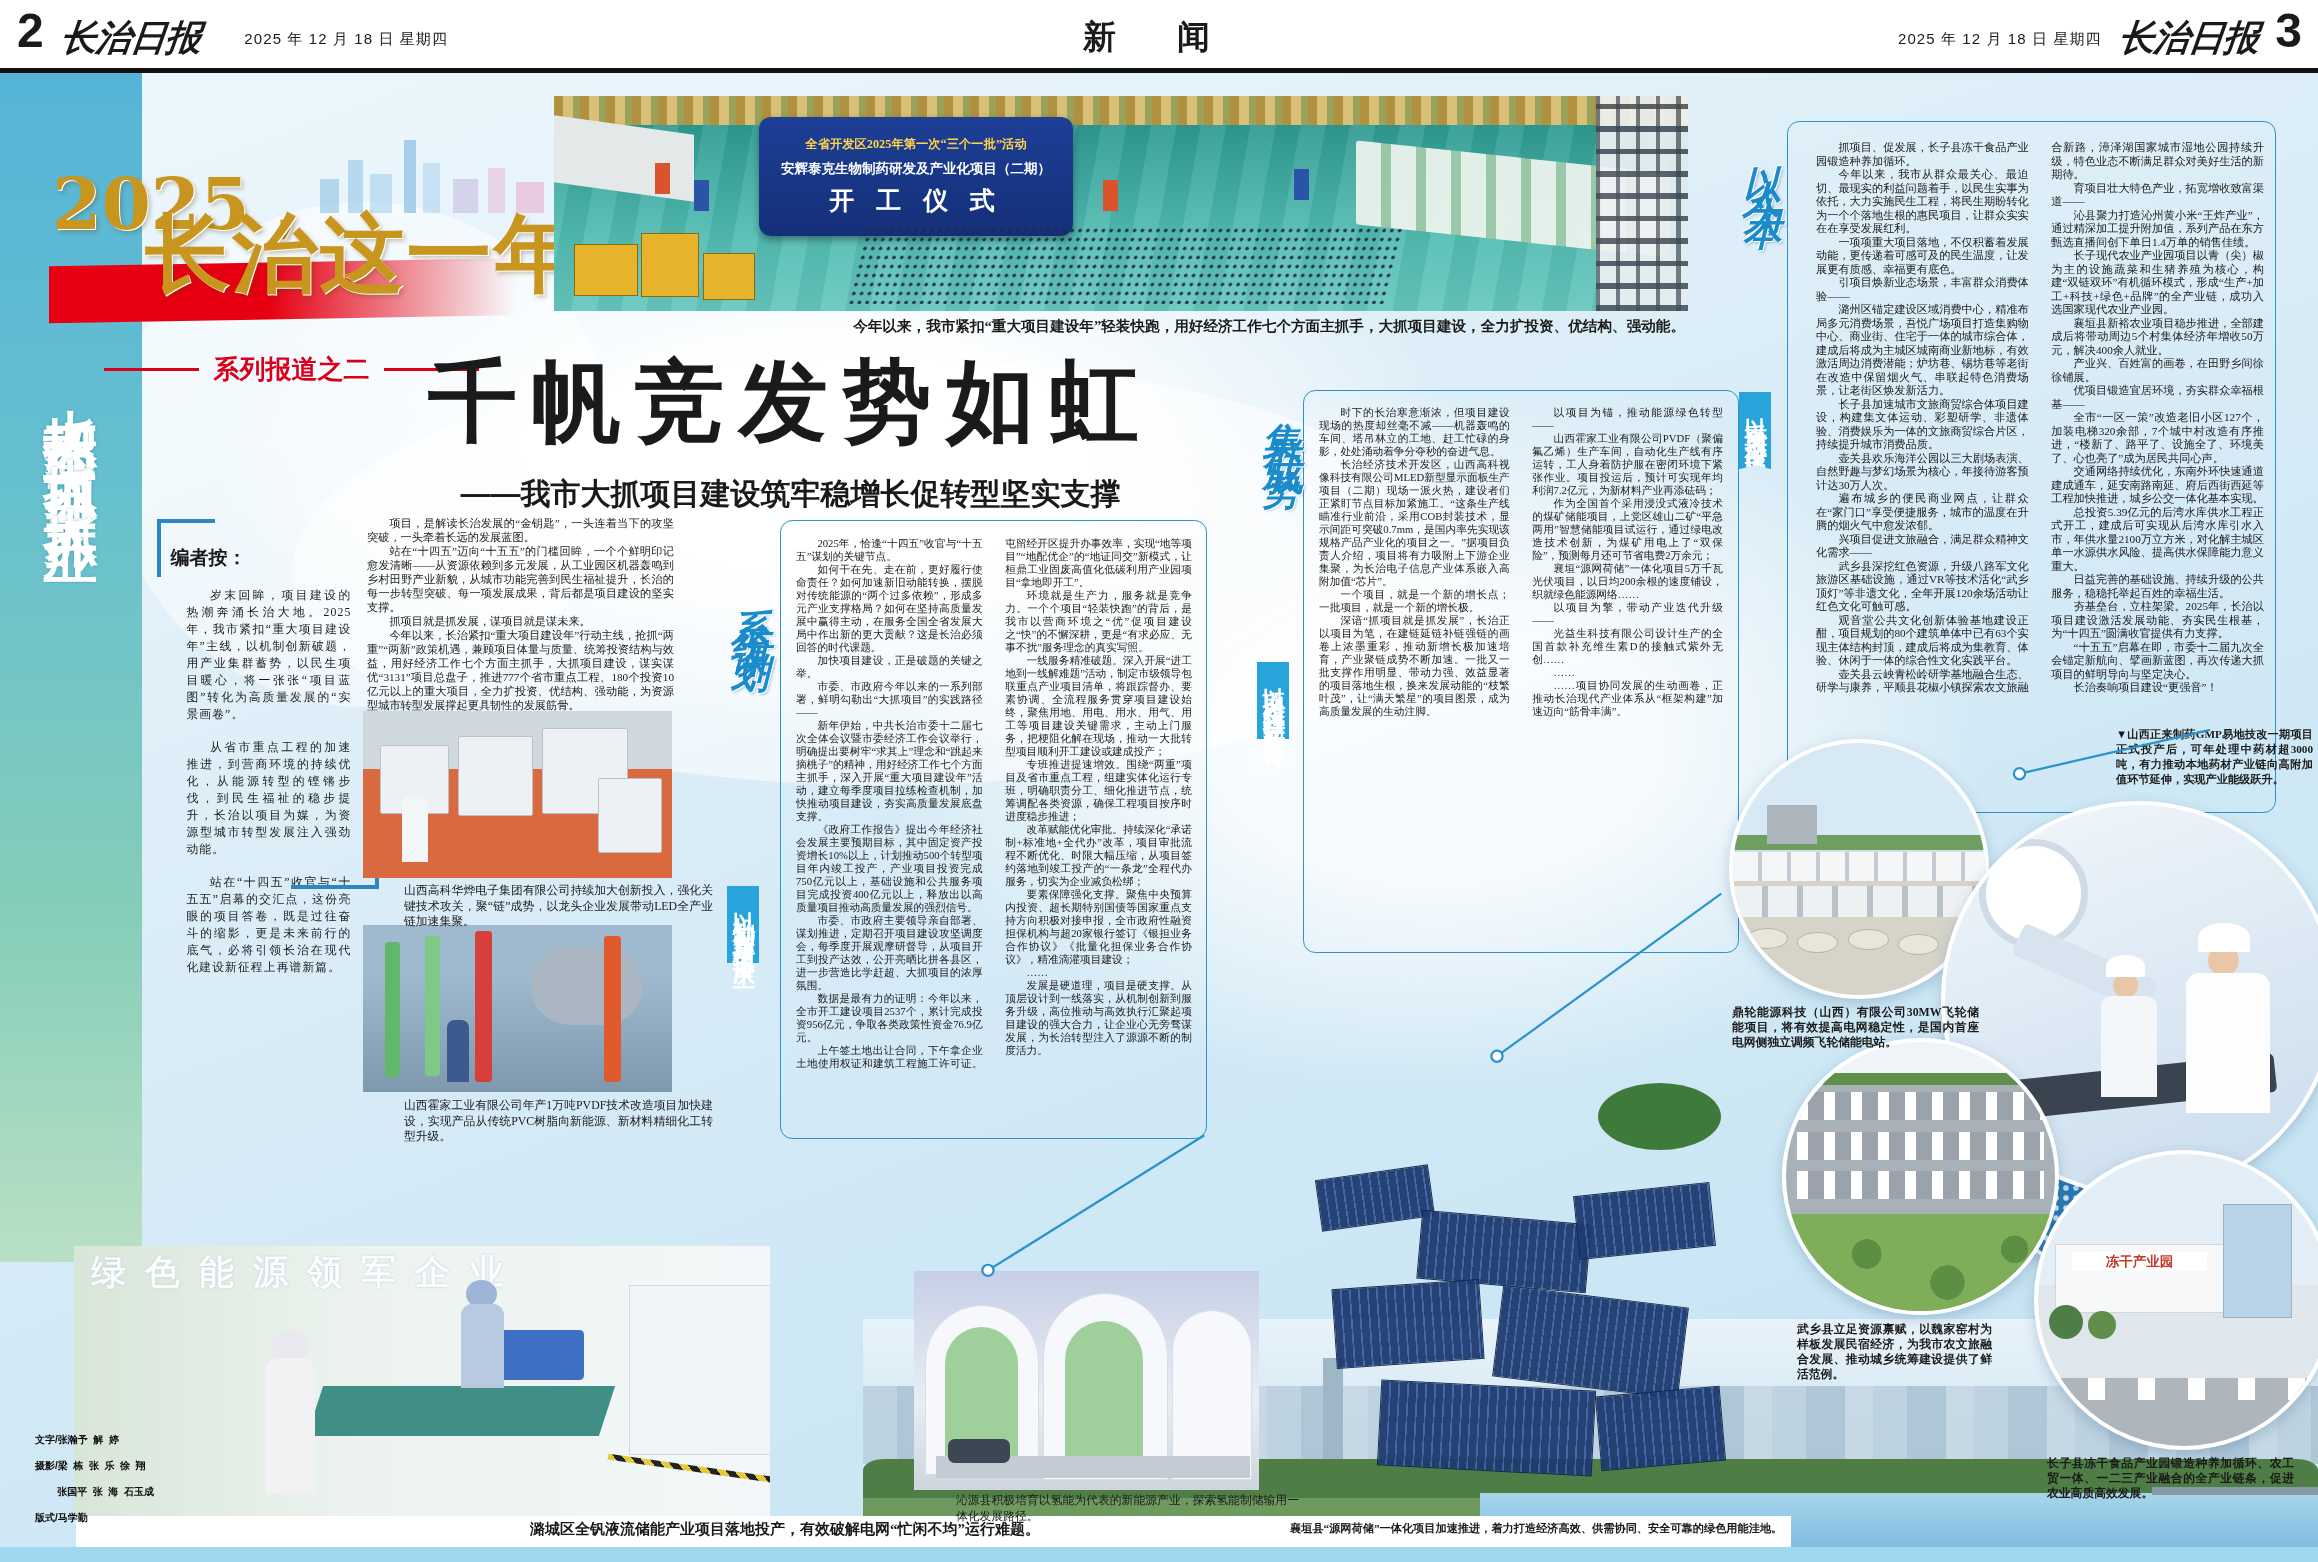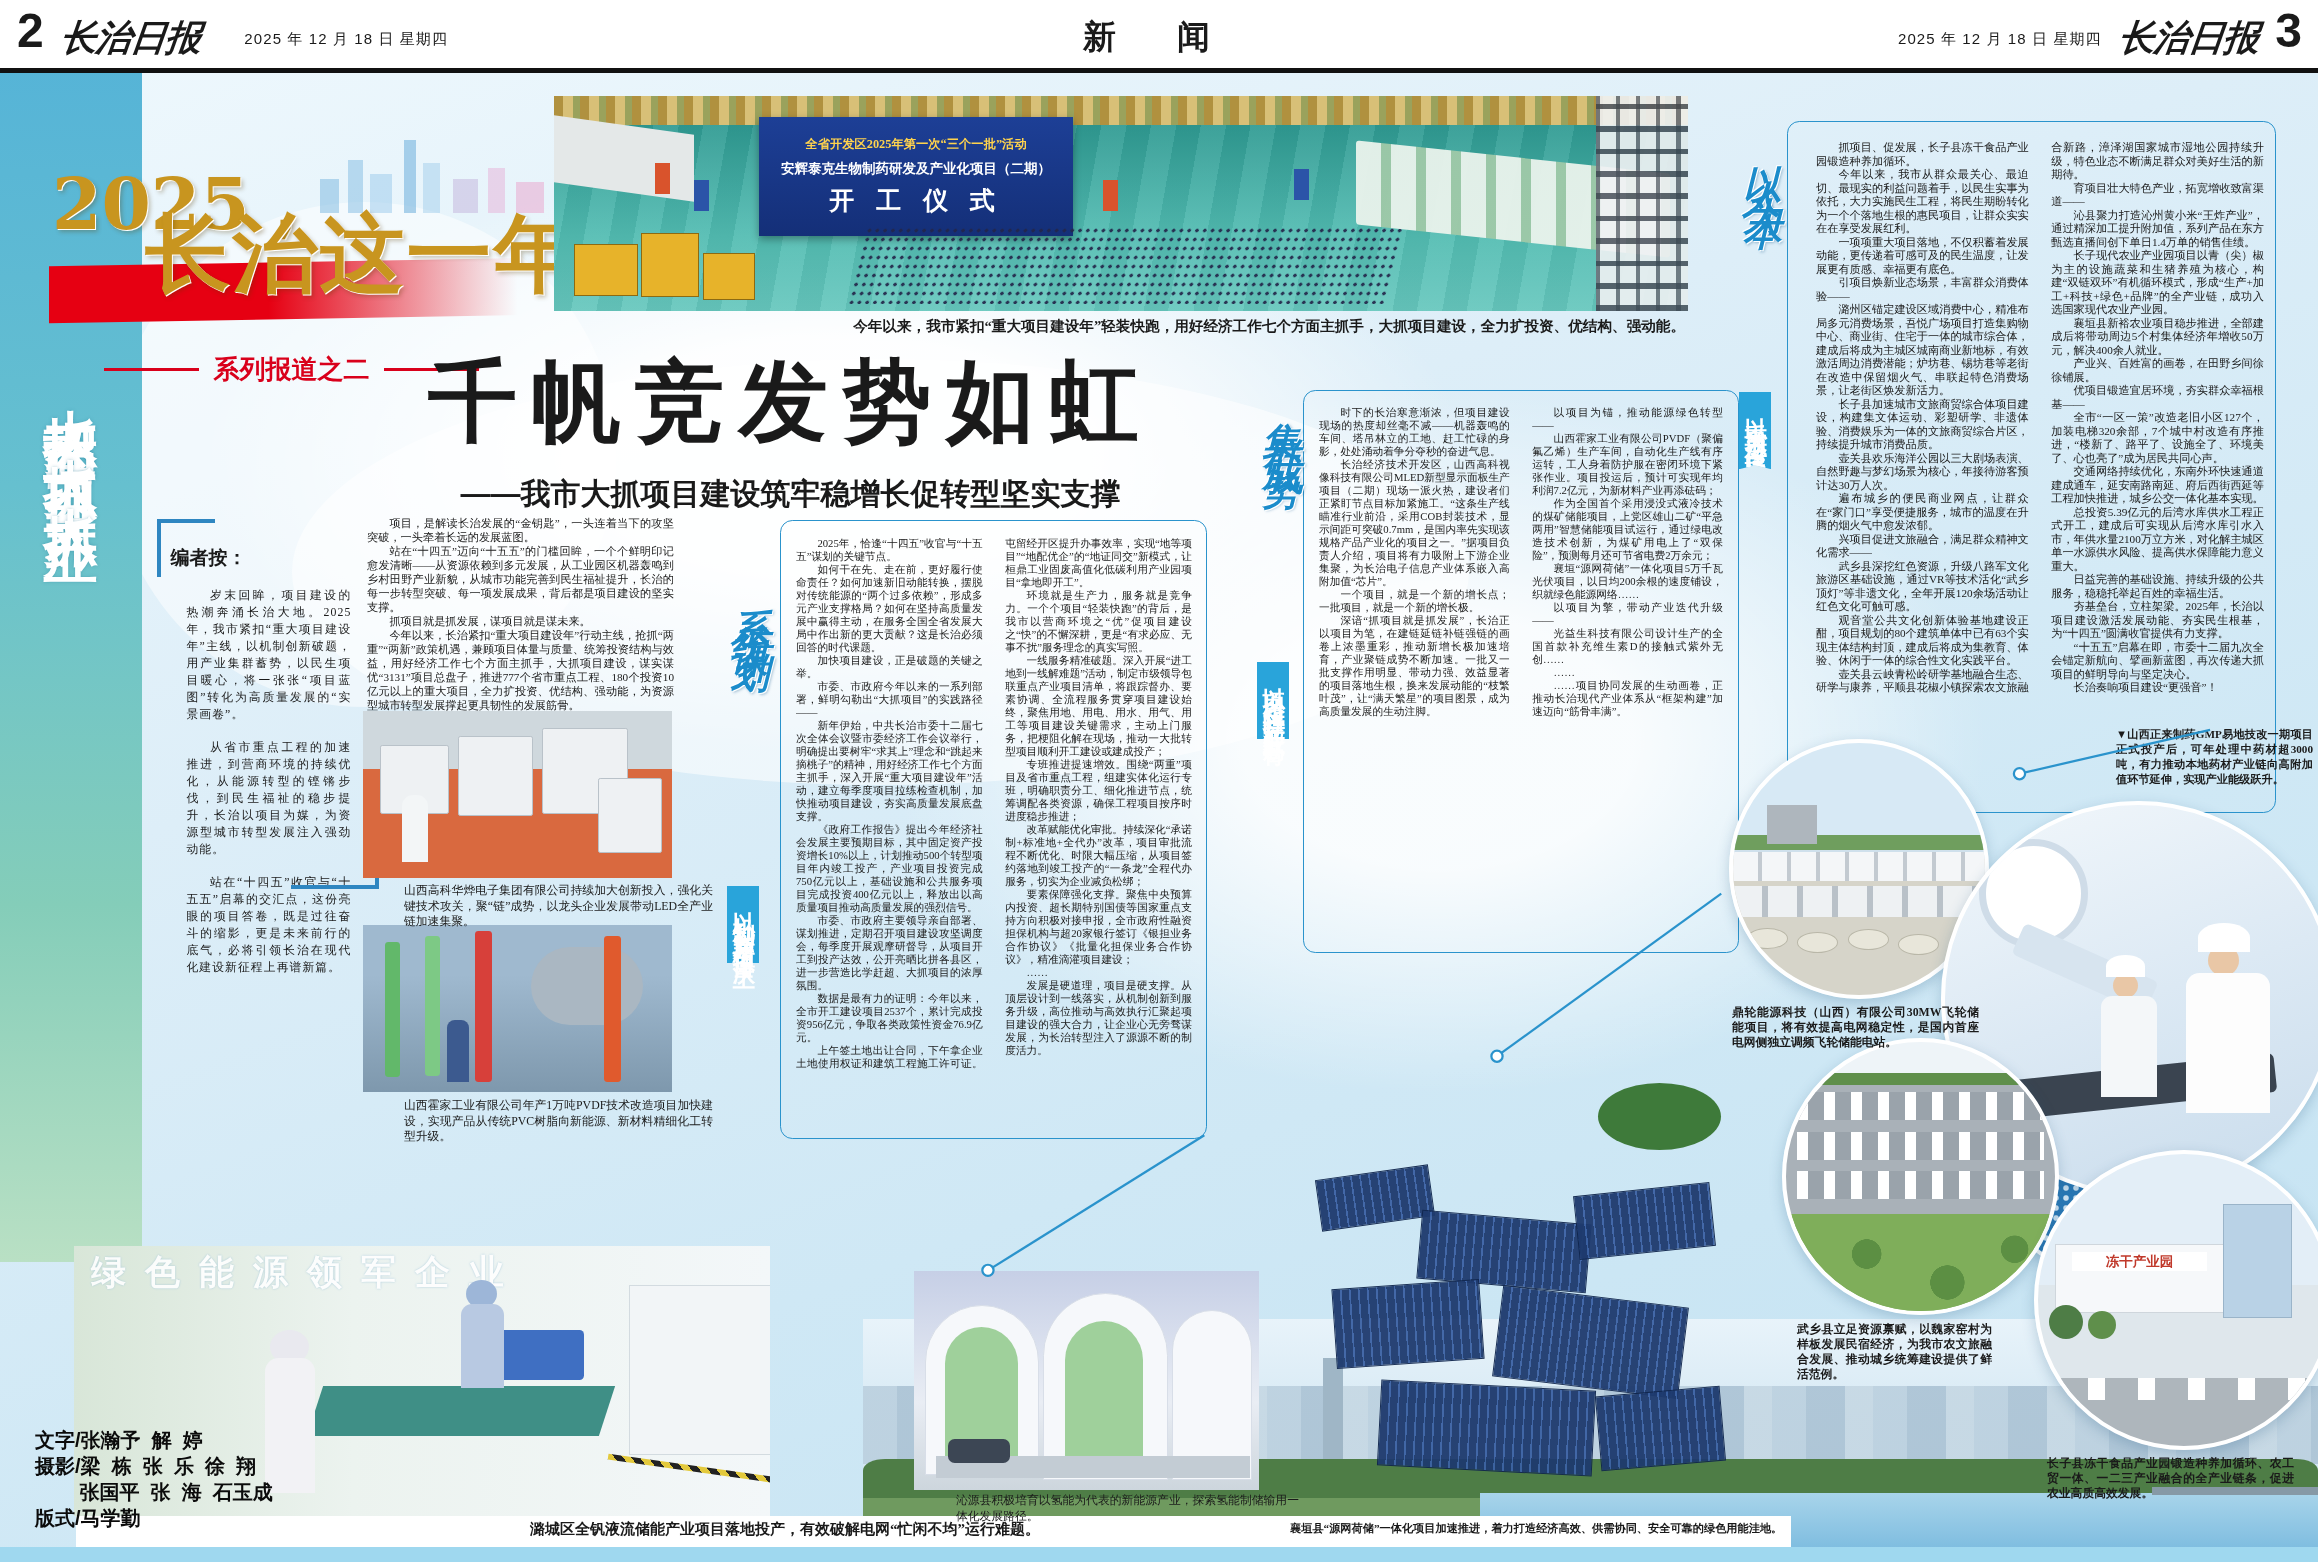--- a/index.html
+++ b/index.html
@@ -45,21 +45,21 @@
   
   #ceremony{left:554px;top:96px;width:1134px;height:215px;overflow:hidden;background:linear-gradient(#3da79e,#63c2ba);}
   #cer-trees{position:absolute;left:0;top:0;width:1134px;height:29px;
      background:repeating-linear-gradient(90deg,#b0913f 0 9px,#d8c077 9px 19px,#9aa25c 19px 26px);}
   #cer-road{position:absolute;left:0;top:29px;width:140px;height:67px;background:#e4e8e8;transform:skewY(8deg);}
   #cer-ground{position:absolute;left:0;top:29px;width:1134px;height:186px;
      background:repeating-linear-gradient(100deg,rgba(255,255,255,.07) 0 25px,rgba(0,0,0,.04) 25px 49px),
                 linear-gradient(180deg,#2f9a92,#52bcb2 60%,#66c7bd);}
   #cer-board{position:absolute;left:205px;top:21px;width:314px;height:119px;
      background:linear-gradient(#1d3f96,#142f78);display:flex;flex-direction:column;
-     align-items:center;justify-content:center;gap:6.7px;box-shadow:0 3.4px 7.8px rgba(0,0,0,.35);}
+     align-items:center;justify-content:center;gap:6.7px;box-shadow:0 3.4px 7.8px rgba(0,0,0,.35);border-radius:12px;}
   #cer-board .b1{color:#ffd34d;font-size:12.3px;font-weight:bold;}
   #cer-board .b2{color:#fff;font-size:13.5px;font-weight:bold;}
   #cer-board .b3{color:#fff;font-size:25px;font-weight:bold;letter-spacing:7.8px;}
   #cer-crowd{position:absolute;left:303px;top:130px;width:538px;height:78px;transform:skewX(-14deg);
      background-image:radial-gradient(circle,#23264a 1.5px,transparent 1.9px);background-size:7.8px 9px;opacity:.92;}
   #cer-trucks{position:absolute;left:802px;top:61px;width:314px;height:84px;transform:skewY(6deg);
      background:repeating-linear-gradient(90deg,#eaf3ec 0 25px,#9fc9a8 25px 35px);border-radius:3.4px;opacity:.95;}
   #cer-bldg{position:absolute;right:0;top:0;width:92px;height:215px;background:#f0f2f4;
      background-image:repeating-linear-gradient(0deg,rgba(55,62,74,.85) 0 5.6px,transparent 5.6px 22.4px),
                       repeating-linear-gradient(90deg,rgba(55,62,74,.7) 0 4.5px,transparent 4.5px 20px);
@@ -125,21 +125,21 @@
   #c-pharma{left:1941px;top:801px;width:387px;height:387px;z-index:8;
      background:linear-gradient(160deg,#f2f7fb 0%,#dce9f4 50%,#c9dcec 100%);}
   #c-honey{left:1987px;top:1029px;width:241px;height:241px;z-index:6;background:#2a7ab8;
      background-image:radial-gradient(circle,rgba(230,243,252,.9) 0 2.2px,rgba(230,243,252,0) 3.4px);background-size:10px 10px;}
   #c-minsu{left:1782px;top:1038px;width:269px;height:269px;z-index:9;
      background:linear-gradient(180deg,#eef4f8 0 12%,#a9b1b8 12% 64%,#7fae5a 64% 100%);}
   #c-freeze{left:2034px;top:1150px;width:292px;height:292px;z-index:10;
      background:linear-gradient(180deg,#e3eef7 0 45%,#dfe7ec 45% 78%,#aeb6bc 78% 100%);}
   
   #credits{left:35px;top:1427px;z-index:12;}
-  #credits p{margin:0;font-family:"Liberation Sans",sans-serif;font-weight:bold;font-size:20px;line-height:26px;color:#0b0b0b;white-space:pre;}
+  #credits p{margin:0;font-family:"Liberation Sans",sans-serif;font-weight:bold;font-size:10px;line-height:26px;color:#0b0b0b;white-space:pre;}
   #band{left:76px;top:1516px;width:1715px;height:31px;background:#fff;z-index:11;}
   #footerbar{left:0;top:1547px;width:2319px;height:15.7px;background:#9fd8ef;z-index:12;}
   #leaders{left:0;top:0;width:2319px;height:1563px;z-index:9;pointer-events:none;}
   #pharma-note{left:2116px;top:727px;width:197px;font-size:11.2px;line-height:15px;text-align:justify;z-index:9;font-weight:bold;}
   .capblock{z-index:11;}
 </style>
 </head>
 <body>
 
 <div id="paper">

